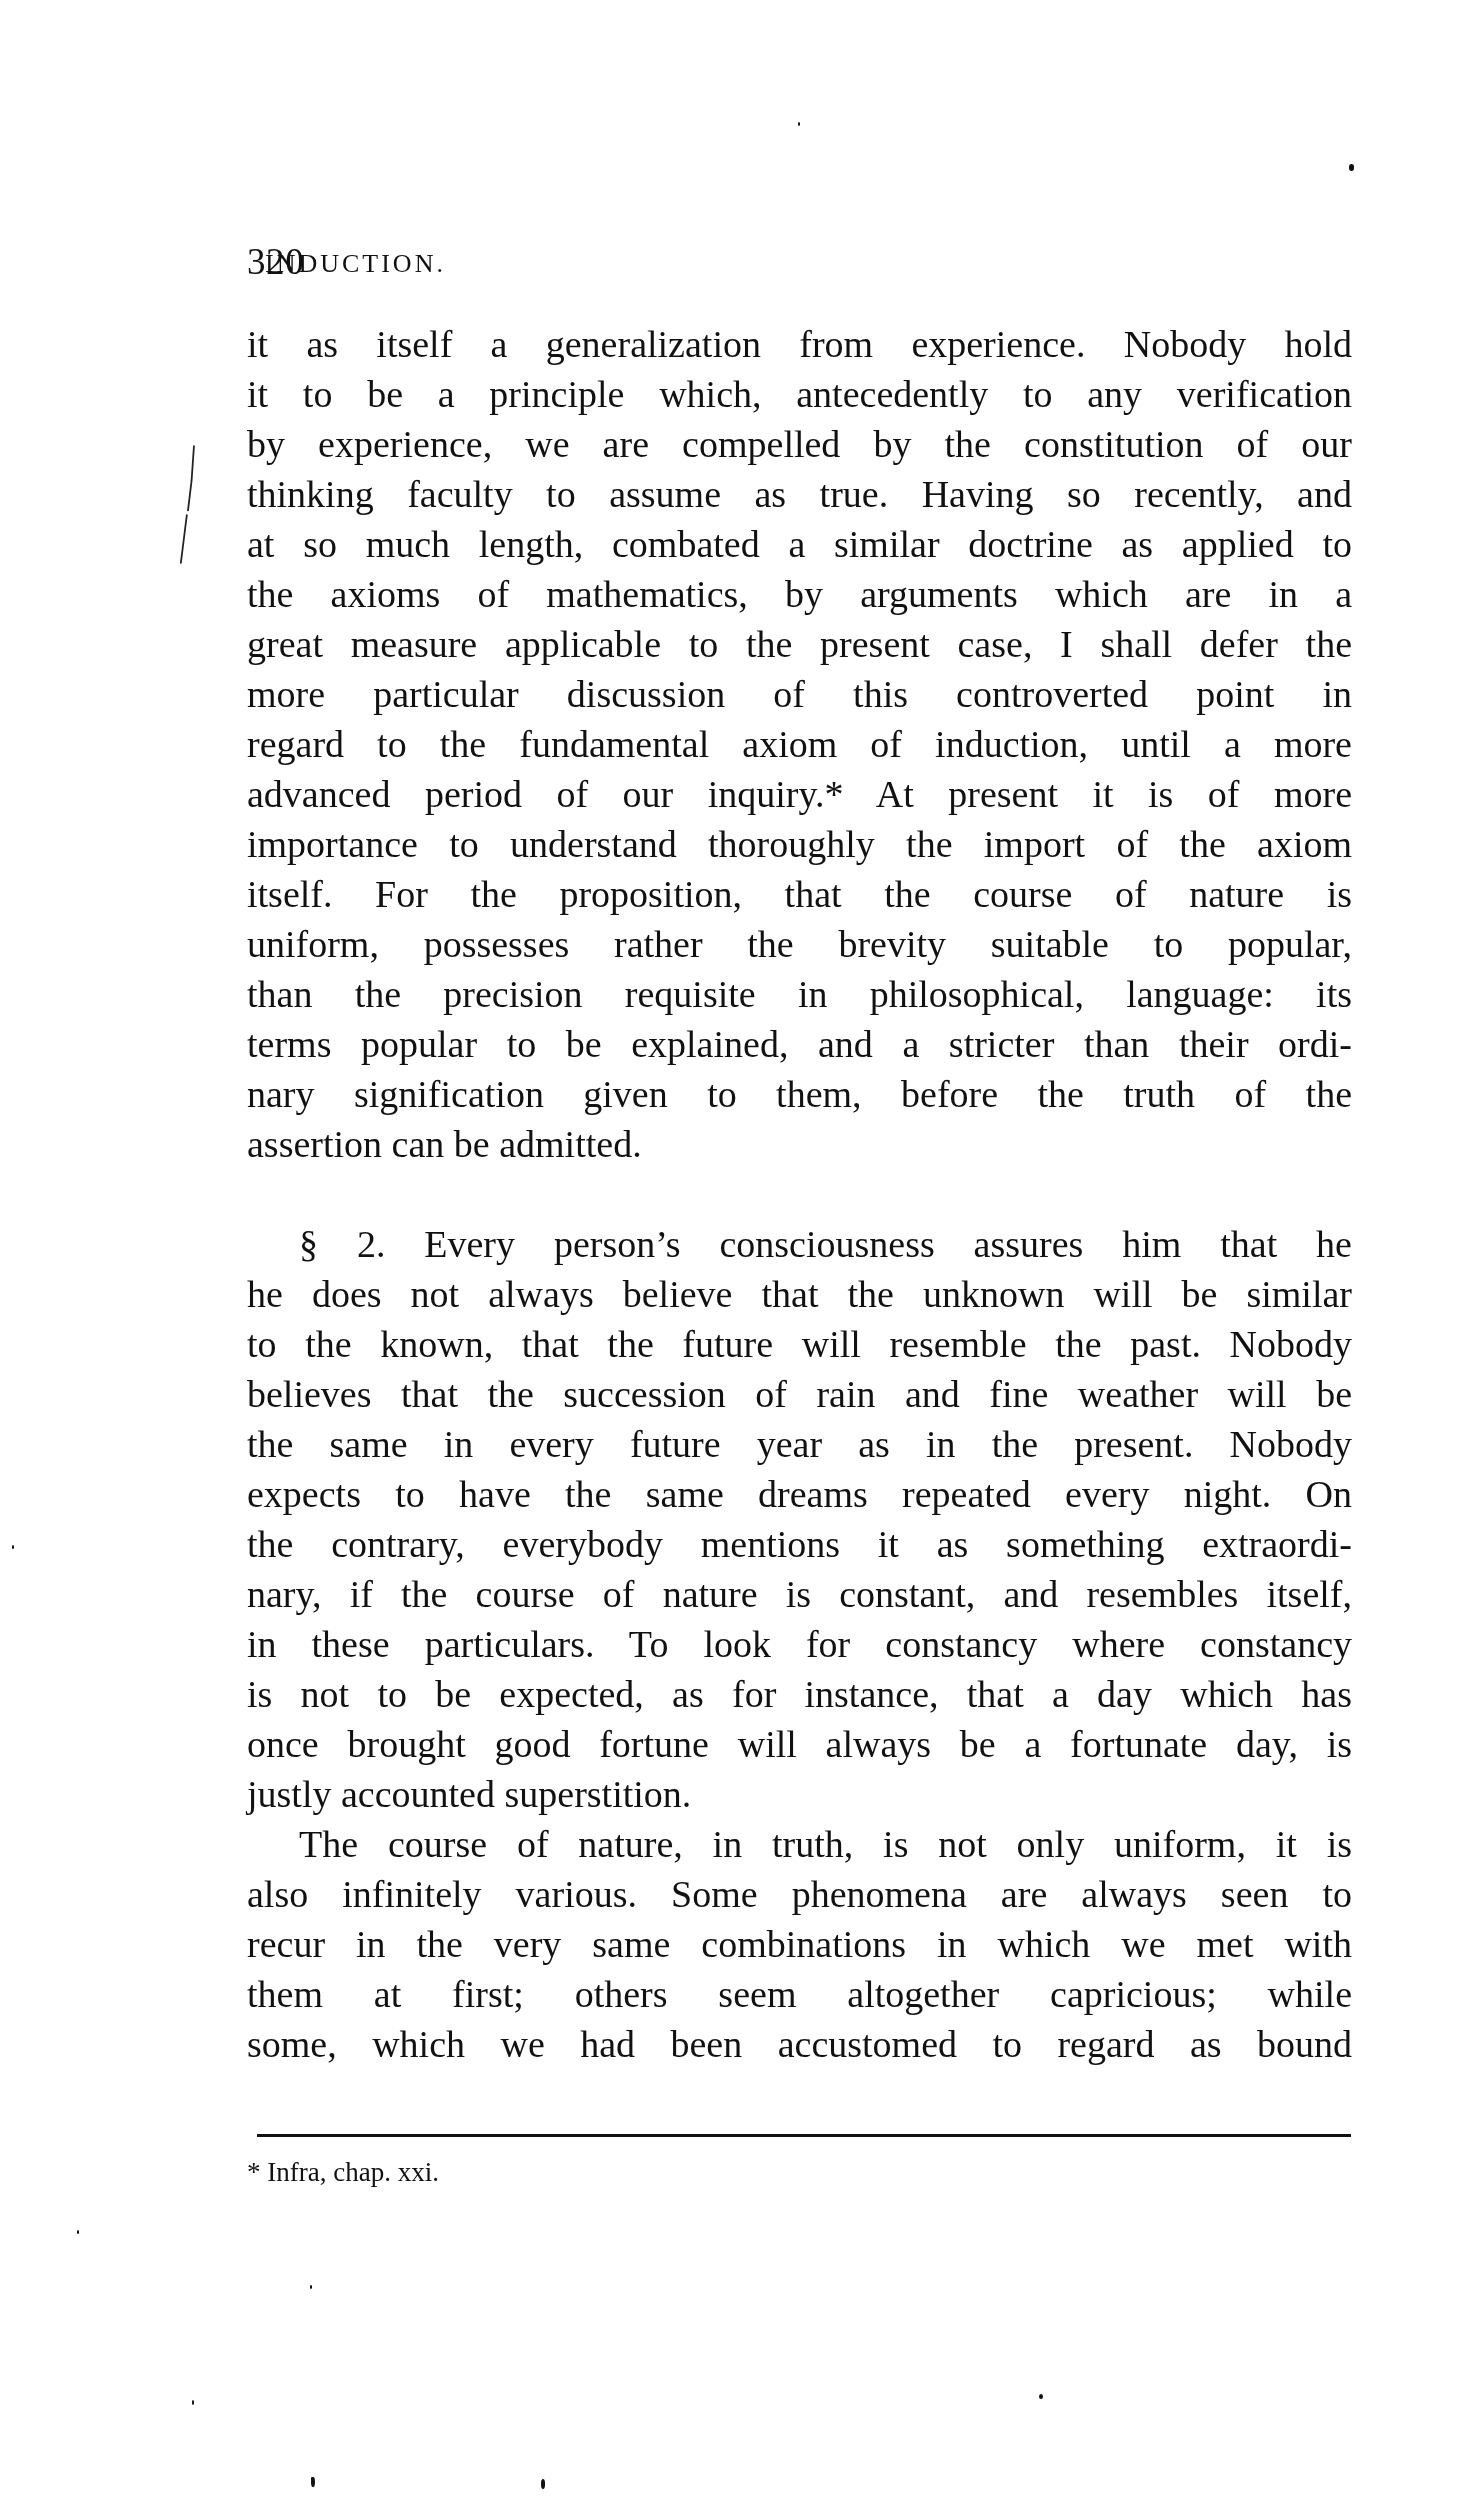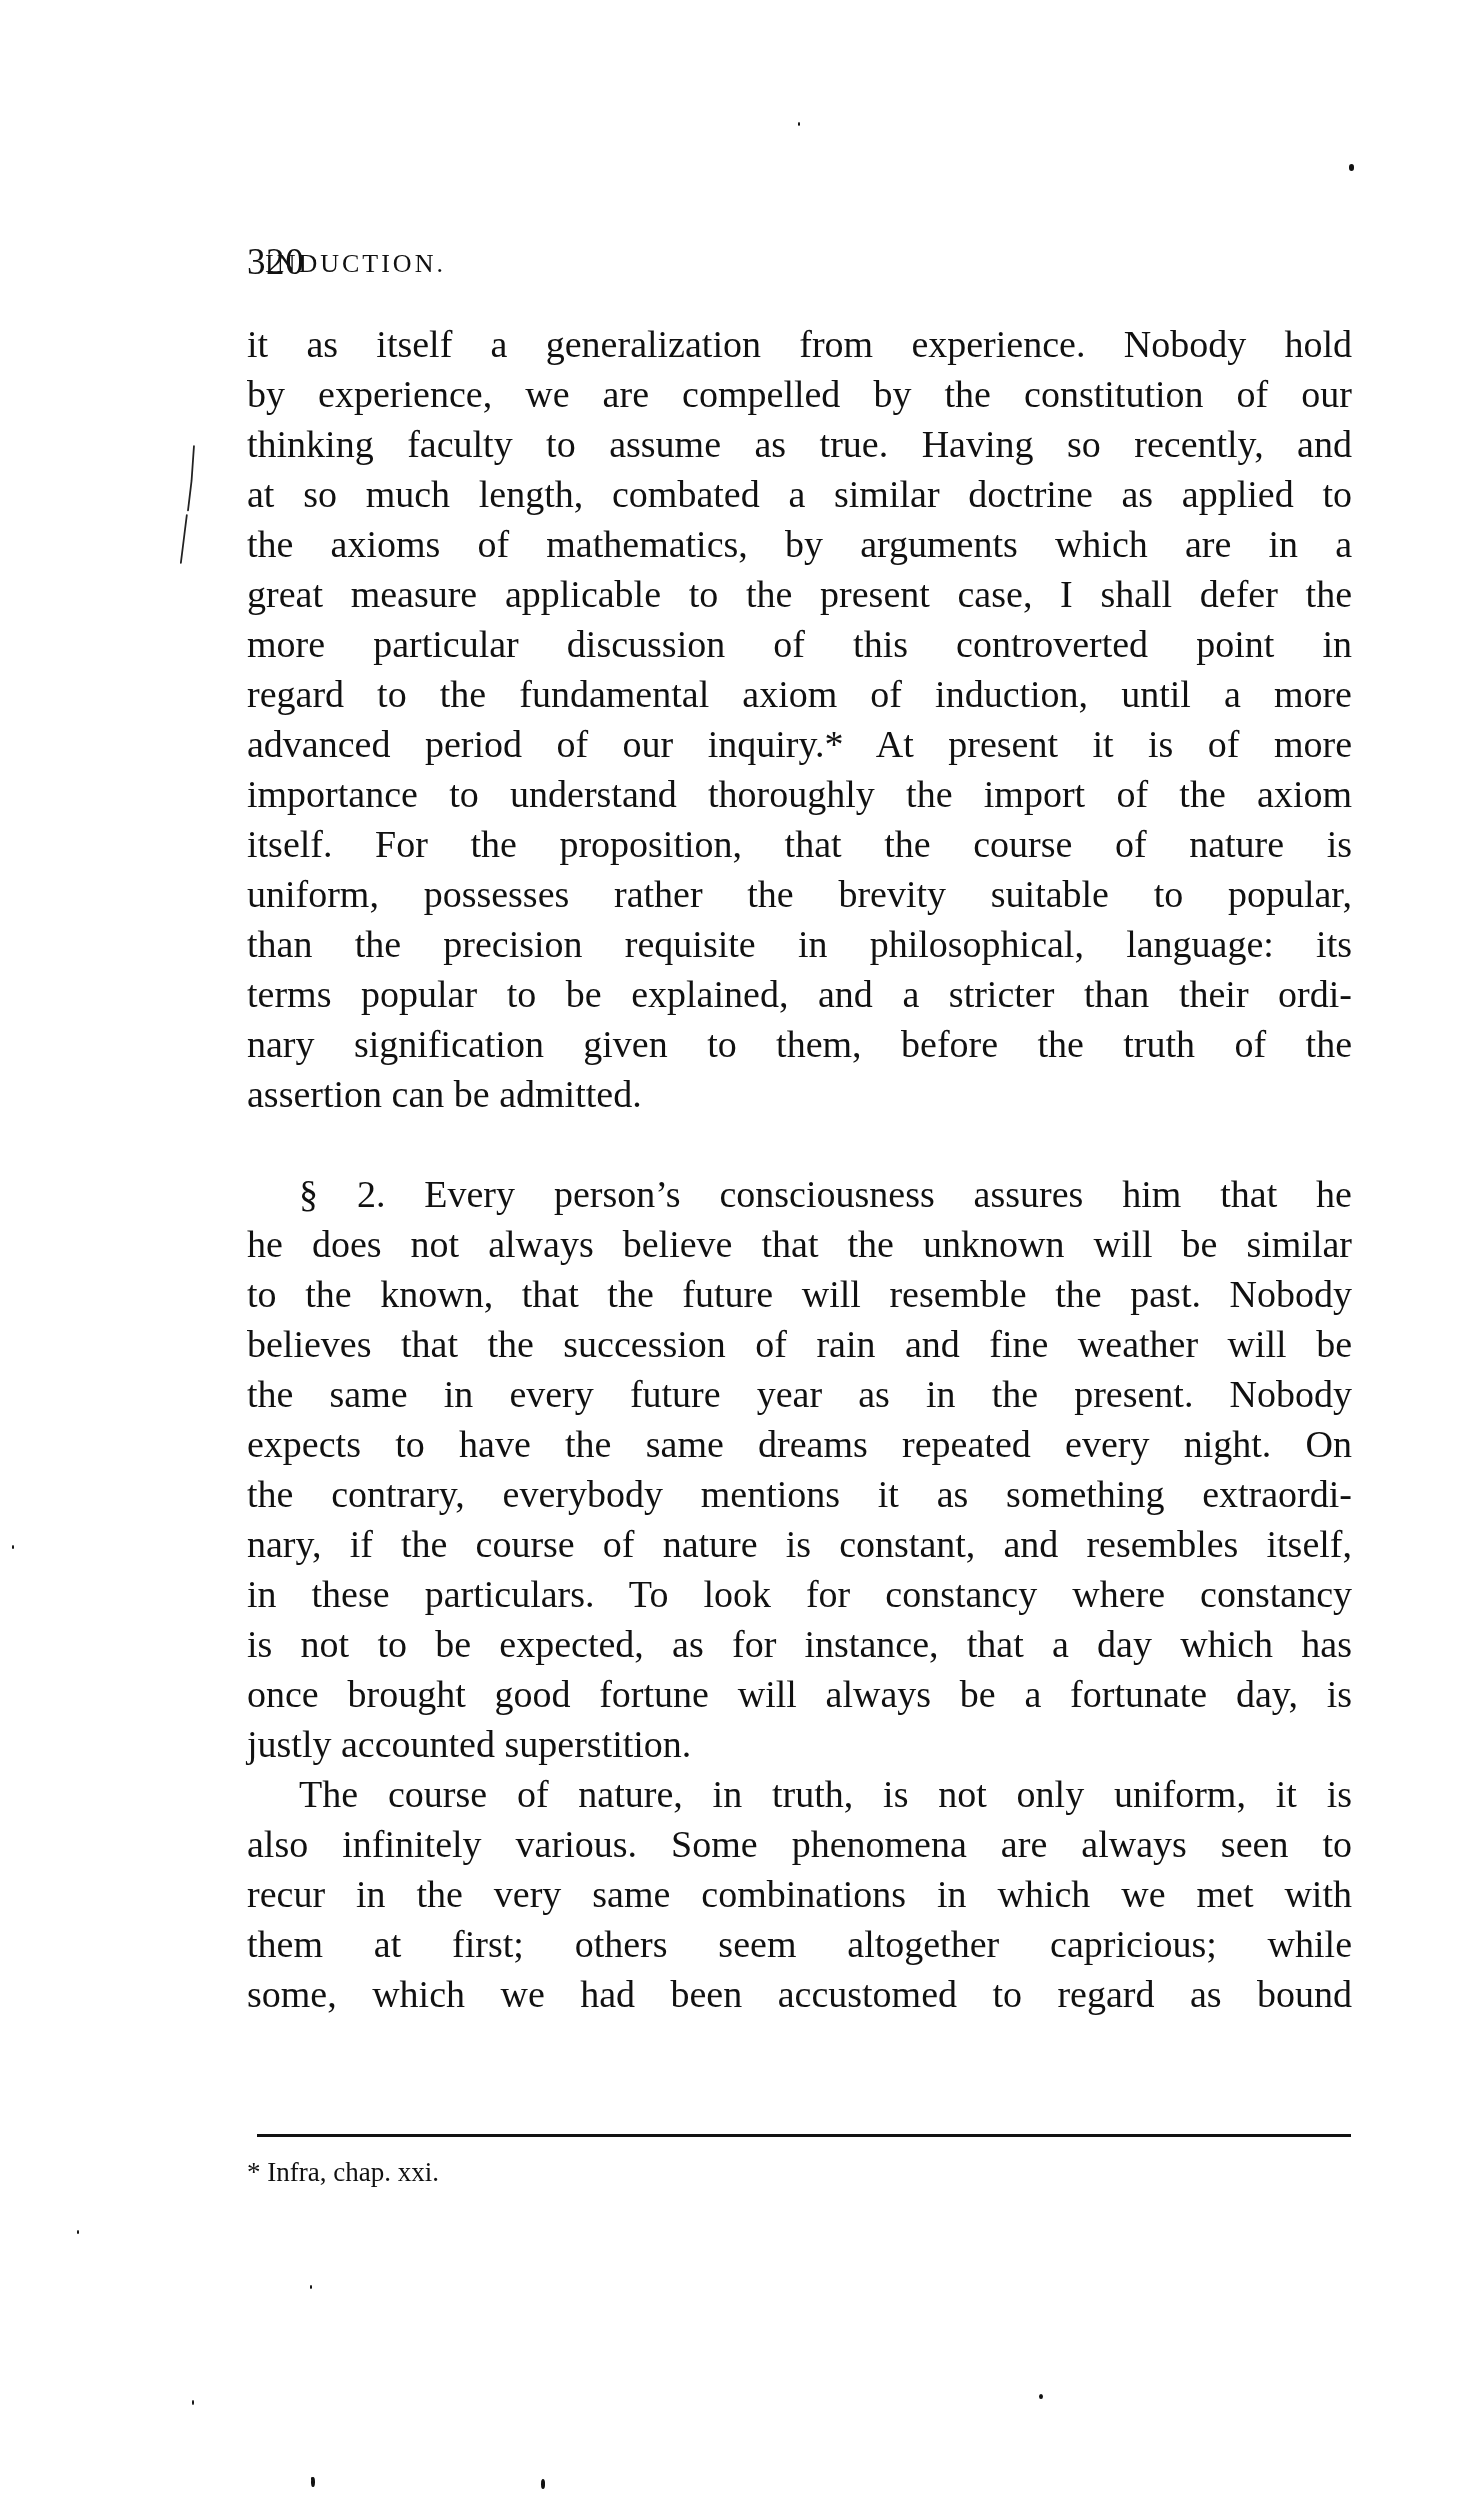--- a/index.html
+++ b/index.html
@@ -112,20 +112,21 @@
 
   <svg class="margin-mark" viewBox="0 0 40 200" width="24" height="119">
     <path d="M30 2 L26 60 L20 110" stroke="#222" stroke-width="3" fill="none" stroke-linecap="round"></path>
     <path d="M18 118 L14 150 L8 198" stroke="#222" stroke-width="3" fill="none" stroke-linecap="round"></path>
   </svg>
 
   <div class="body-text">
 
     <div>
       <span class="line">it as itself a generalization from experience.  Nobody hold</span>
+      <span class="line">it to be a principle which, antecedently to any verification</span>
       <span class="line">by experience, we are compelled by the constitution of our</span>
       <span class="line">thinking faculty to assume as true.  Having so recently, and</span>
       <span class="line">at so much length, combated a similar doctrine as applied to</span>
       <span class="line">the axioms of mathematics, by arguments which are in a</span>
       <span class="line">great measure applicable to the present case, I shall defer the</span>
       <span class="line">more particular discussion of this controverted point in</span>
       <span class="line">regard to the fundamental axiom of induction, until a more</span>
       <span class="line">advanced period of our inquiry.*  At present it is of more</span>
       <span class="line">importance to understand thoroughly the import of the axiom</span>
       <span class="line">itself.  For the proposition, that the course of nature is</span>

